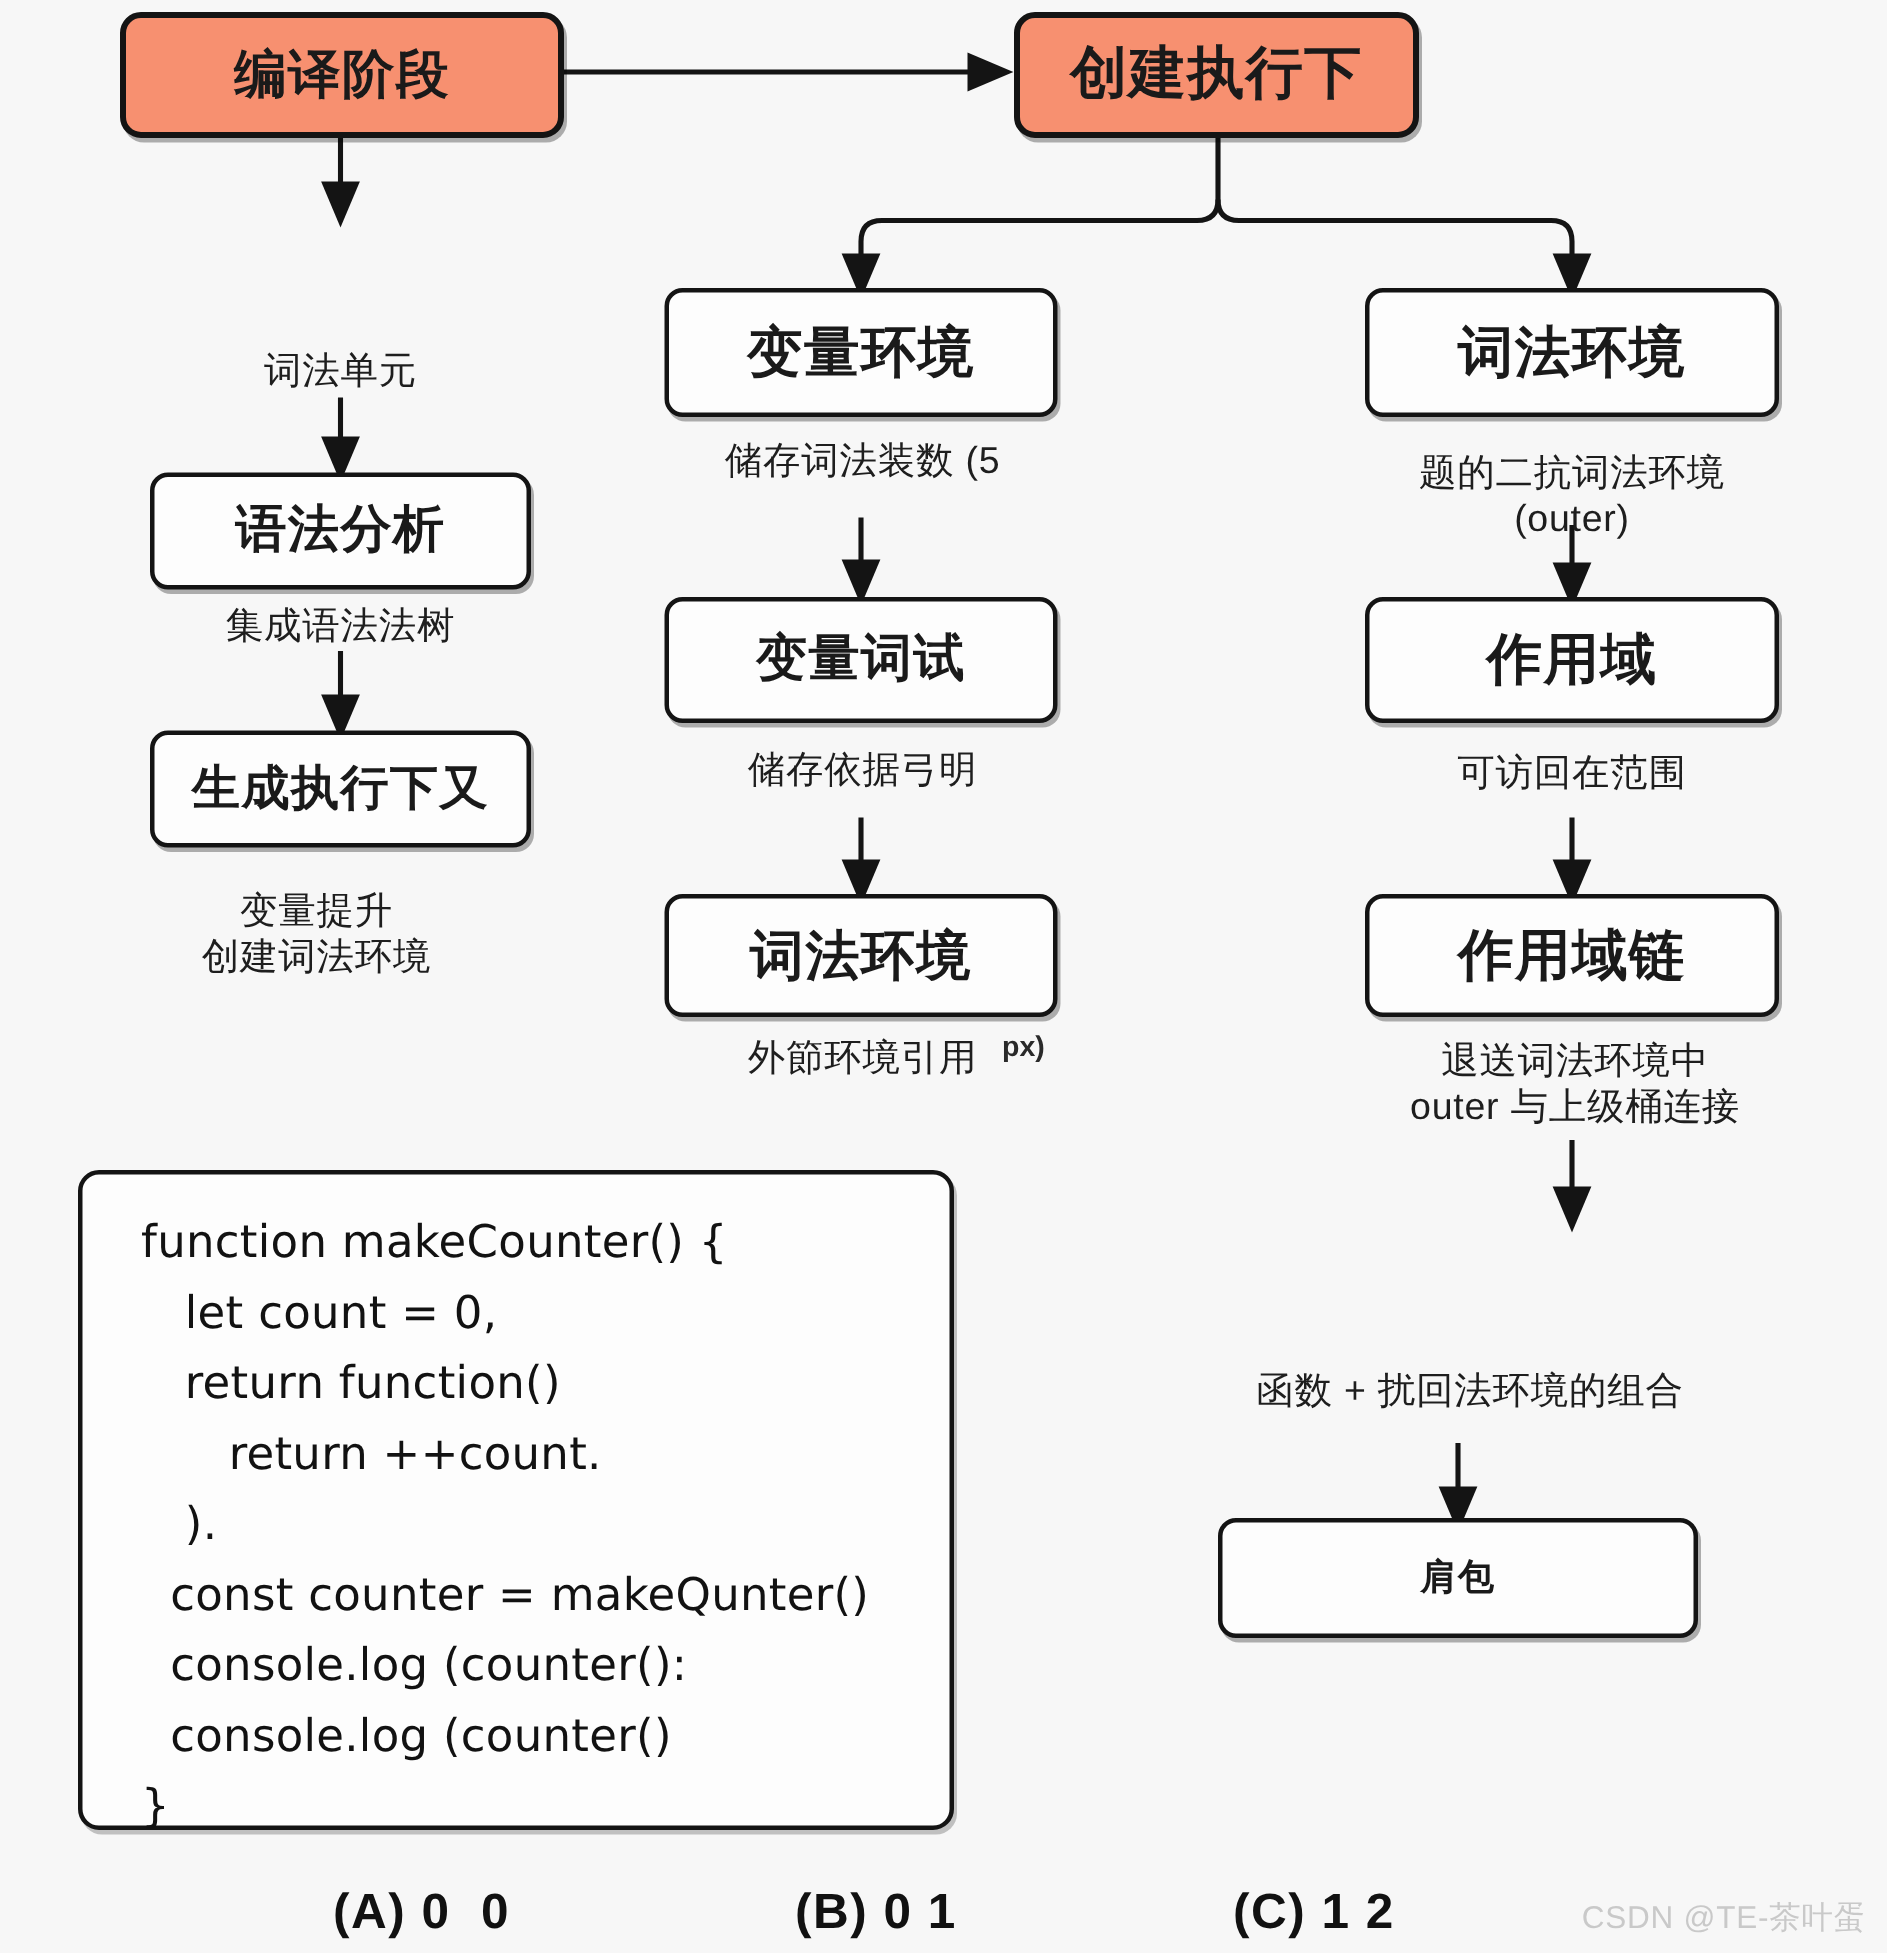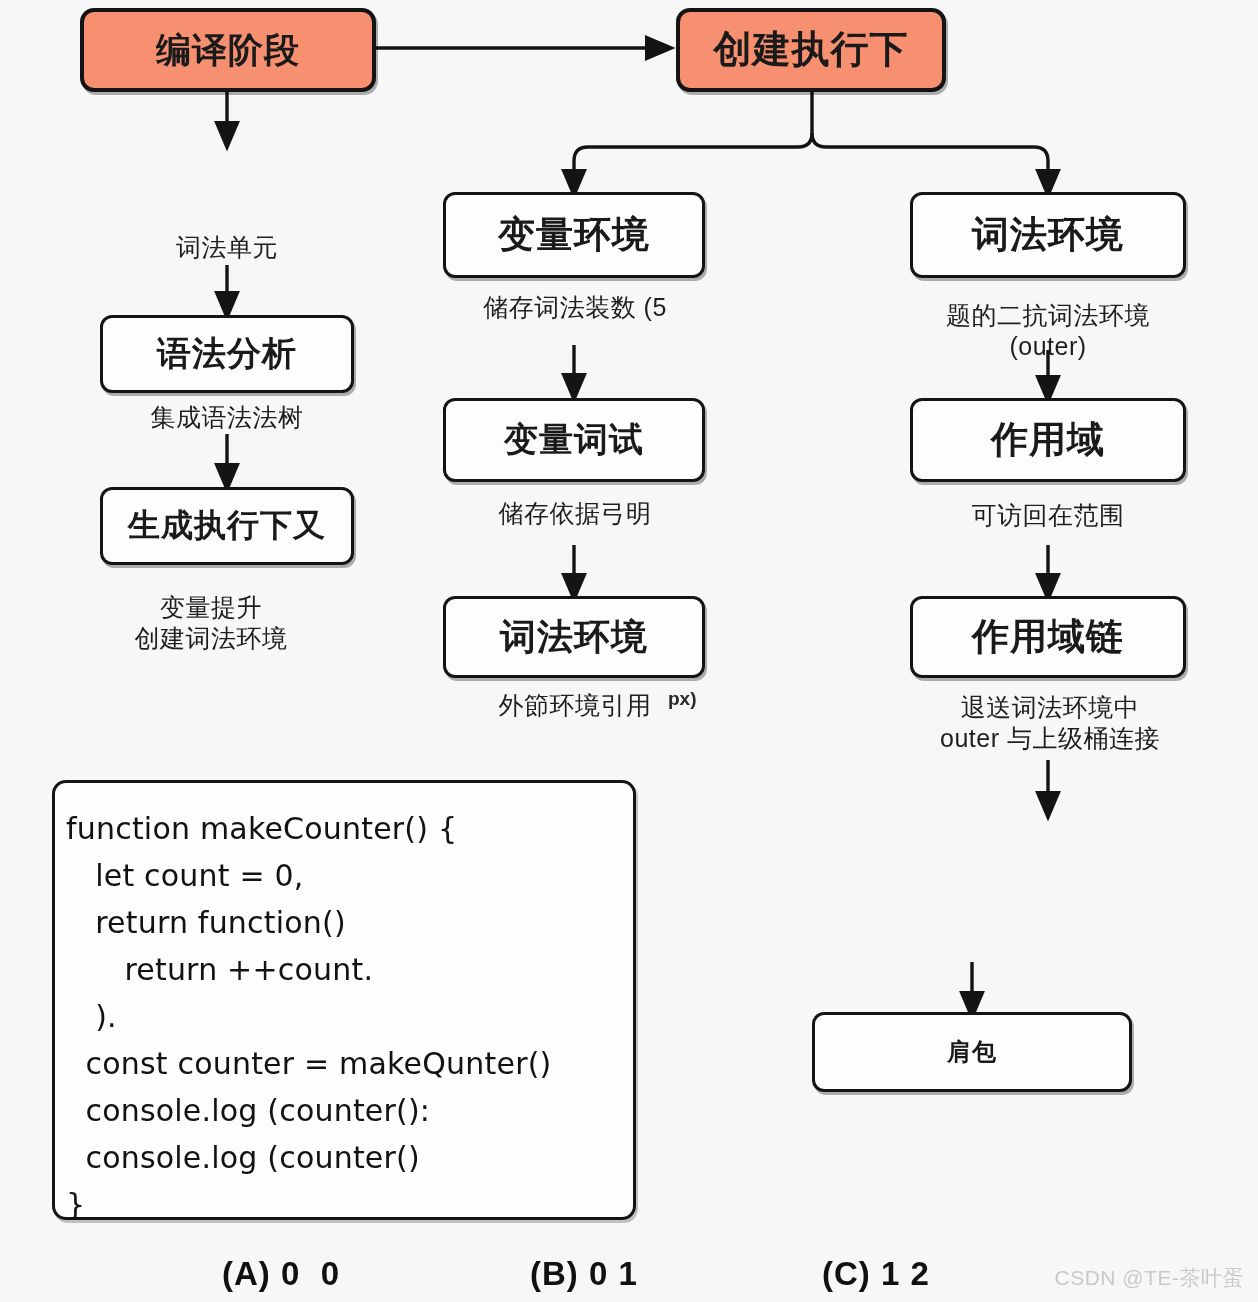--- a/index.html
+++ b/index.html
@@ -59,21 +59,21 @@
     white-space: pre-line;
     letter-spacing: 0.5px;
   }
   .code-box {
     position: absolute;
     box-sizing: border-box;
     border: 3px solid #141414;
     border-radius: 14px;
     background: #fdfdfd;
     box-shadow: 2px 3px 0 rgba(0,0,0,0.22);
-    padding: 22px 11px;
+    padding: 22px 39px;
   }
   .code-line {
     font-family: "DejaVu Sans", "Liberation Sans", sans-serif;
     font-size: 30px;
     line-height: 47px;
     white-space: pre;
     color: #121212;
     letter-spacing: 0.2px;
   }
   .answer {
@@ -193,20 +193,21 @@
   <div class="caption" style="left:900px; top:500px; width:296px;">可访回在范围</div>
 
   <div class="node" style="left:910px; top:596px; width:276px; height:82px; font-size:37px;">
     <span class="lbl">作用域链</span>
   </div>
 
   <div class="caption" style="left:880px; top:692px; width:340px;">退送词法环境中
 outer 与上级桶连接</div>
 
 
+  <div class="caption" style="left:790px; top:912px; width:380px;">函数 + 扰回法环境的组合</div>
 
   <div class="node" style="left:812px; top:1012px; width:320px; height:80px; font-size:24px;">
     <span class="lbl">肩包</span>
   </div>
 
   <div class="code-box" style="left:52px; top:780px; width:584px; height:440px;">
     <div class="code-line">function makeCounter() {</div>
     <div class="code-line">   let count = 0,</div>
     <div class="code-line">   return function()</div>
     <div class="code-line">      return ++count.</div>

